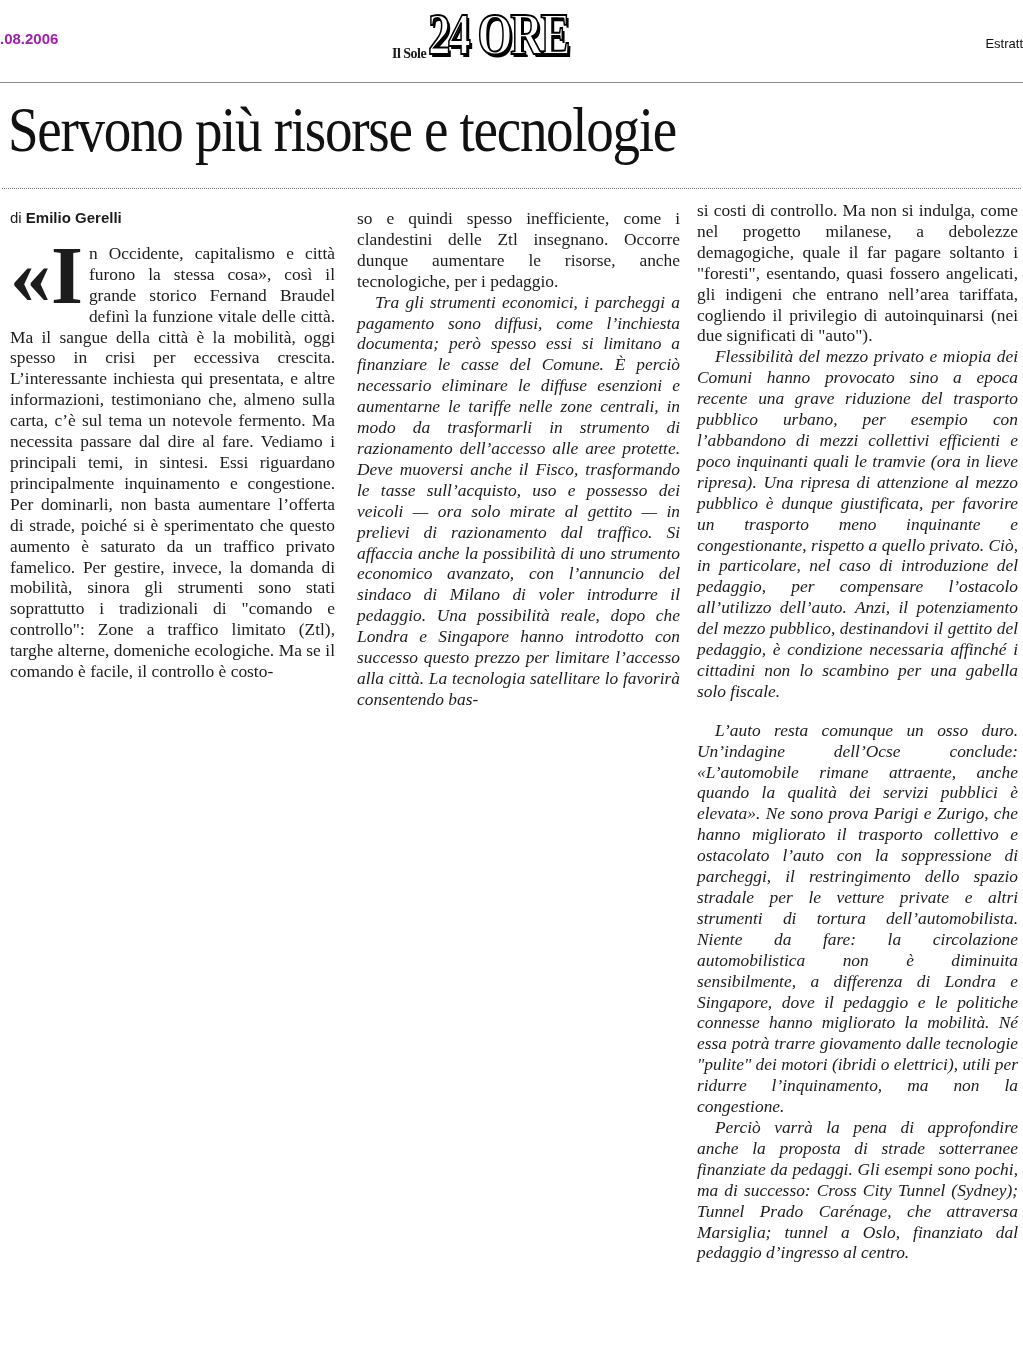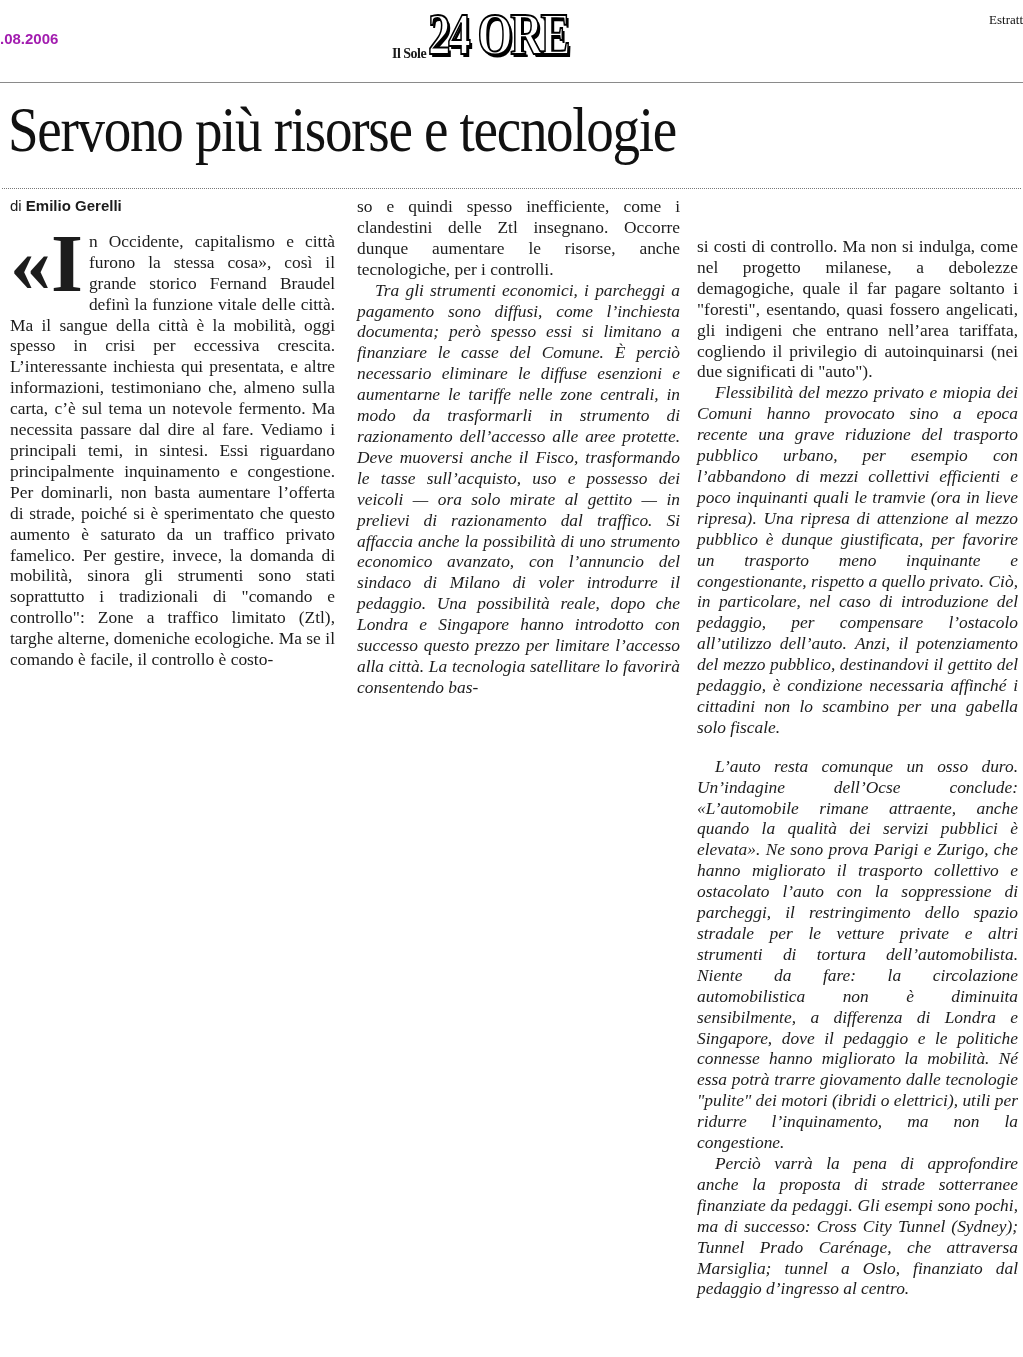--- a/index.html
+++ b/index.html
@@ -1,28 +1,28 @@
 <!DOCTYPE html>
 <html><head>
 <meta charset="utf-8">
 <style>
   html, body { margin: 0; padding: 0; background: #ffffff; }
   body { width: 1023px; height: 1357px; position: relative; overflow: hidden; color: #1a1a1a; }
   .date { position: absolute; left: 0; top: 30px; font-family: "Liberation Sans", sans-serif; font-weight: bold; font-size: 15px; color: #a21caf; }
-  .estratto { position: absolute; right: 0; top: 12px; font-family: Liberation Serif, serif; font-size: 13px; color: #111; }
+  .estratto { position: absolute; right: 0; top: 36px; font-family: Liberation Sans, sans-serif; font-size: 13px; color: #111; }
   .masthead { position: absolute; left: 392px; top: 6px; display: flex; align-items: flex-end; }
   .masthead .ilsole { font-family: "Liberation Serif", serif; font-weight: bold; font-size: 14px; margin-top: 10px; margin-right: 2px; letter-spacing: -0.5px; }
   .masthead .brand24 { font-family: "Liberation Serif", serif; font-weight: bold; font-size: 60px; line-height: 56px; letter-spacing: -3px; color: #fff; -webkit-text-stroke: 2px #000; text-shadow: 3px 3px 0 #000; transform: scaleX(0.75); transform-origin: left top; }
   .top-rule { position: absolute; left: 0; right: 0; top: 82px; height: 0; border-top: 1.5px solid #8a8a8a; }
   .headline { position: absolute; left: 8px; top: 94px; font-family: "Liberation Serif", serif; font-size: 64px; line-height: 72px; letter-spacing: -1.5px; color: #111; white-space: nowrap; transform: scaleX(0.86); transform-origin: left top; margin: 0; font-weight: normal; }
   .dotted-rule { position: absolute; left: 2px; right: 2px; top: 188px; border-top: 1px dotted #777; }
-  .col { position: absolute; top: 196px; font-family: "Liberation Serif", serif; font-size: 17.4px; line-height: 20.9px; text-align: justify; color: #1c1c1c; hyphens: manual; }
+  .col { position: absolute; top: 208px; font-family: "Liberation Serif", serif; font-size: 17.4px; line-height: 20.9px; text-align: justify; color: #1c1c1c; hyphens: manual; }
   .col1 { left: 10px; width: 325px; }
   .col2 { left: 357px; width: 323px; }
-  .col3 { left: 697px; width: 321px; top: 200px; margin-top: 36px; }
+  .col3 { left: 697px; width: 321px; top: 200px; }
   .col p { margin: 0; }
   .col p.indent { text-indent: 18px; font-style: italic; }
   .byline { font-family: "Liberation Sans", sans-serif; font-size: 15px; margin: 0 0 14px 0; }
   .byline .author { font-weight: bold; }
   .dropcap-wrap { position: relative; }
   .dropcap { float: left; font-family: "Liberation Serif", serif; font-size: 82px; line-height: 62px; margin: 2px 6px 0 0; font-weight: bold; }
   .para-gap { height: 18px; }
 </style>
 </head>
 <body>
@@ -47,21 +47,21 @@
     <span>di</span>
     <span class="author">Emilio Gerelli</span>
   </div>
   <div class="dropcap-wrap">
     <span class="dropcap">«I</span>
     <p>n Occidente, capitalismo e città furono la stessa cosa», così il grande storico Fernand Braudel definì la funzione vitale delle città. Ma il sangue della città è la mobilità, oggi spesso in crisi per eccessiva crescita. L’interessante inchiesta qui presentata, e altre informazioni, testimoniano che, almeno sulla carta, c’è sul tema un notevole fermento. Ma necessita passare dal dire al fare. Vediamo i principali temi, in sintesi. Essi riguardano principalmente inquinamento e congestione. Per dominarli, non basta aumentare l’offerta di strade, poiché si è sperimentato che questo aumento è saturato da un traffico privato famelico. Per gestire, invece, la domanda di mobilità, sinora gli strumenti sono stati soprattutto i tradizionali di "comando e controllo": Zone a traffico limitato (Ztl), targhe alterne, domeniche ecologiche. Ma se il comando è facile, il controllo è costo-</p>
   </div>
 </div>
 
 <div class="col col2">
-  <p>so e quindi spesso inefficiente, come i clandestini delle Ztl insegnano. Occorre dunque aumentare le risorse, anche tecnologiche, per i controlli.</p>
+  <p>so e quindi spesso inefficiente, come i clandestini delle Ztl insegnano. Occorre dunque aumentare le risorse, anche tecnologiche, per i pedaggio.</p>
   <p class="indent">Tra gli strumenti economici, i parcheggi a pagamento sono diffusi, come l’inchiesta documenta; però spesso essi si limitano a finanziare le casse del Comune. È perciò necessario eliminare le diffuse esenzioni e aumentarne le tariffe nelle zone centrali, in modo da trasformarli in strumento di razionamento dell’accesso alle aree protette. Deve muoversi anche il Fisco, trasformando le tasse sull’acquisto, uso e possesso dei veicoli — ora solo mirate al gettito — in prelievi di razionamento dal traffico. Si affaccia anche la possibilità di uno strumento economico avanzato, con l’annuncio del sindaco di Milano di voler introdurre il pedaggio. Una possibilità reale, dopo che Londra e Singapore hanno introdotto con successo questo prezzo per limitare l’accesso alla città. La tecnologia satellitare lo favorirà consentendo bas-</p>
 </div>
 
 <div class="col col3">
   <p>si costi di controllo. Ma non si indulga, come nel progetto milanese, a debolezze demagogiche, quale il far pagare soltanto i "foresti", esentando, quasi fossero angelicati, gli indigeni che entrano nell’area tariffata, cogliendo il privilegio di autoinquinarsi (nei due significati di "auto").</p>
   <p class="indent">Flessibilità del mezzo privato e miopia dei Comuni hanno provocato sino a epoca recente una grave riduzione del trasporto pubblico urbano, per esempio con l’abbandono di mezzi collettivi efficienti e poco inquinanti quali le tramvie (ora in lieve ripresa). Una ripresa di attenzione al mezzo pubblico è dunque giustificata, per favorire un trasporto meno inquinante e congestionante, rispetto a quello privato. Ciò, in particolare, nel caso di introduzione del pedaggio, per compensare l’ostacolo all’utilizzo dell’auto. Anzi, il potenziamento del mezzo pubblico, destinandovi il gettito del pedaggio, è condizione necessaria affinché i cittadini non lo scambino per una gabella solo fiscale.</p>
   <div class="para-gap"></div>
   <p class="indent">L’auto resta comunque un osso duro. Un’indagine dell’Ocse conclude: «L’automobile rimane attraente, anche quando la qualità dei servizi pubblici è elevata». Ne sono prova Parigi e Zurigo, che hanno migliorato il trasporto collettivo e ostacolato l’auto con la soppressione di parcheggi, il restringimento dello spazio stradale per le vetture private e altri strumenti di tortura dell’automobilista. Niente da fare: la circolazione automobilistica non è diminuita sensibilmente, a differenza di Londra e Singapore, dove il pedaggio e le politiche connesse hanno migliorato la mobilità. Né essa potrà trarre giovamento dalle tecnologie "pulite" dei motori (ibridi o elettrici), utili per ridurre l’inquinamento, ma non la congestione.</p>
   <p class="indent">Perciò varrà la pena di approfondire anche la proposta di strade sotterranee finanziate da pedaggi. Gli esempi sono pochi, ma di successo: Cross City Tunnel (Sydney); Tunnel Prado Carénage, che attraversa Marsiglia; tunnel a Oslo, finanziato dal pedaggio d’ingresso al centro.</p>
 </div>

